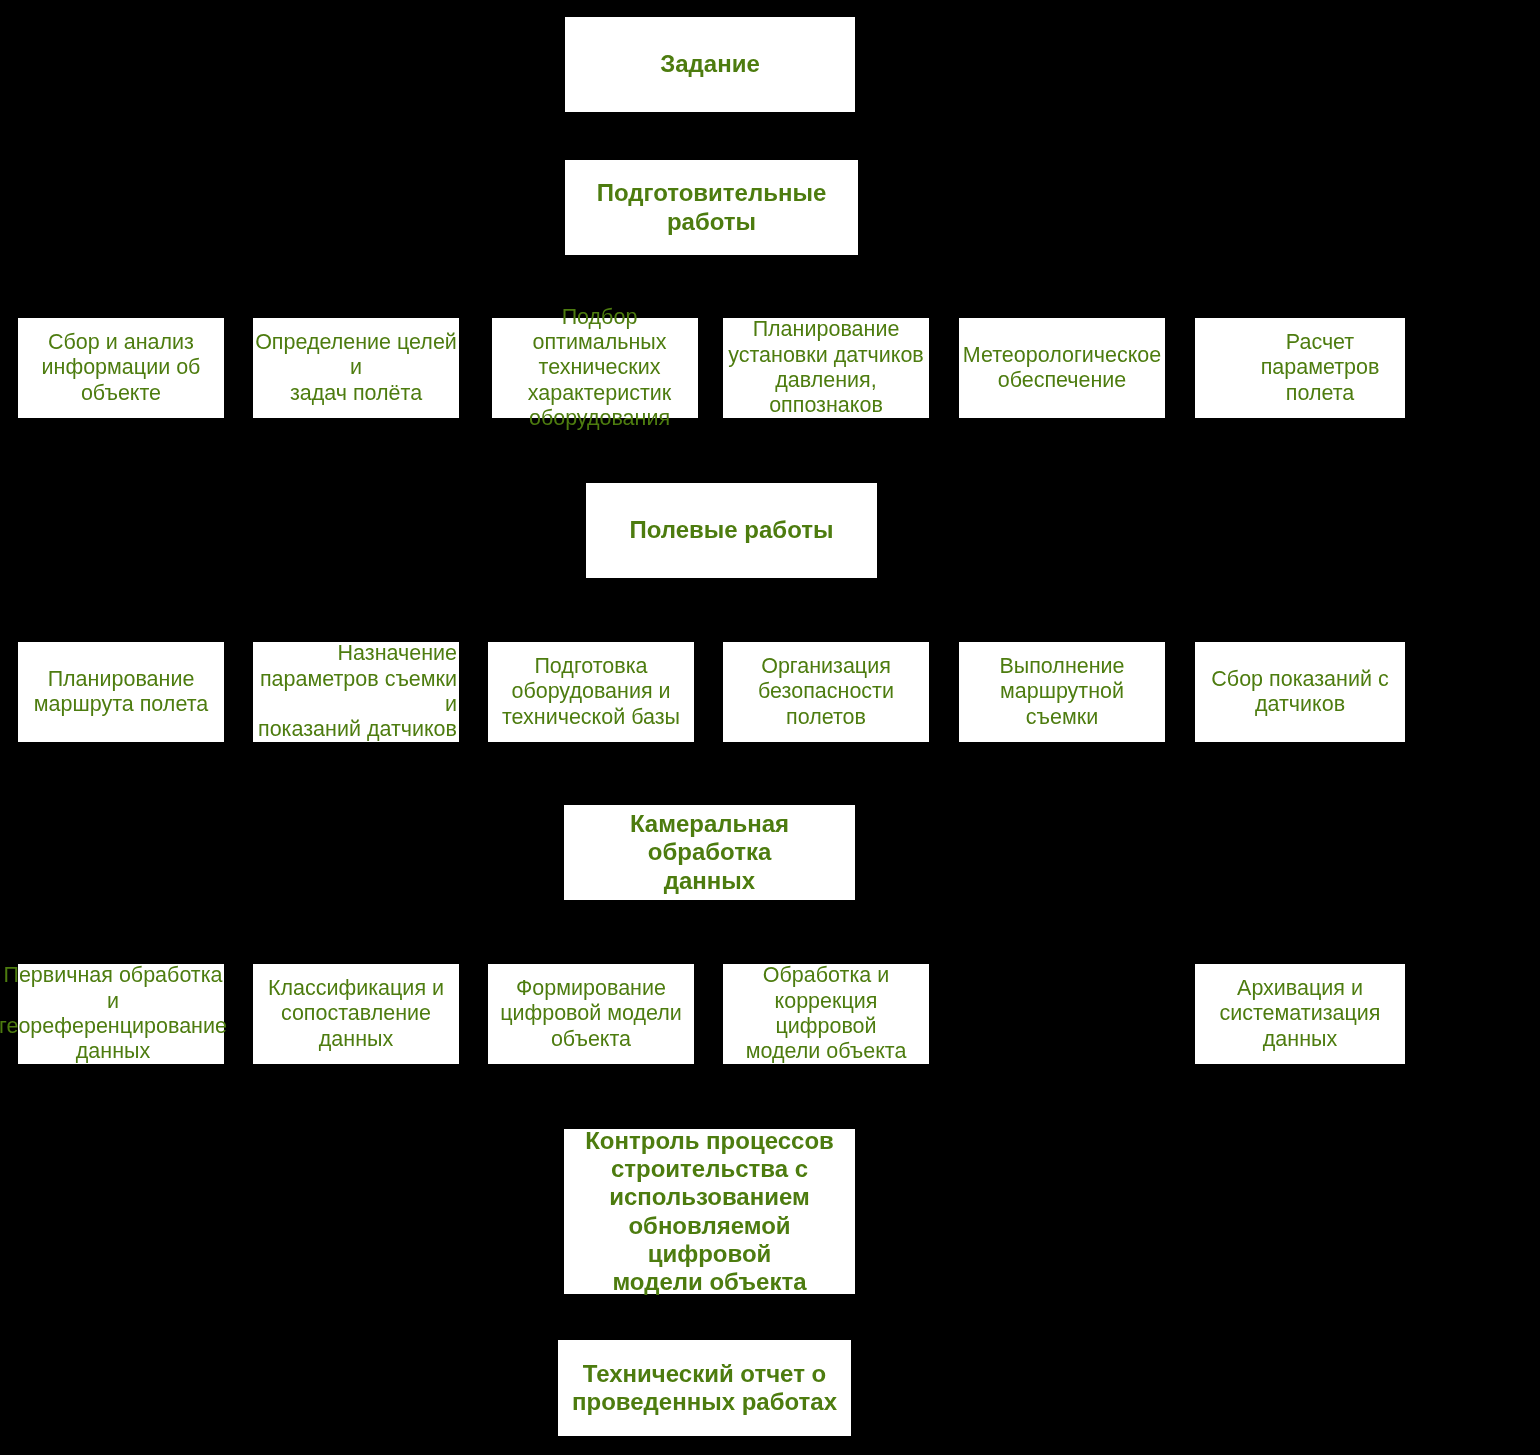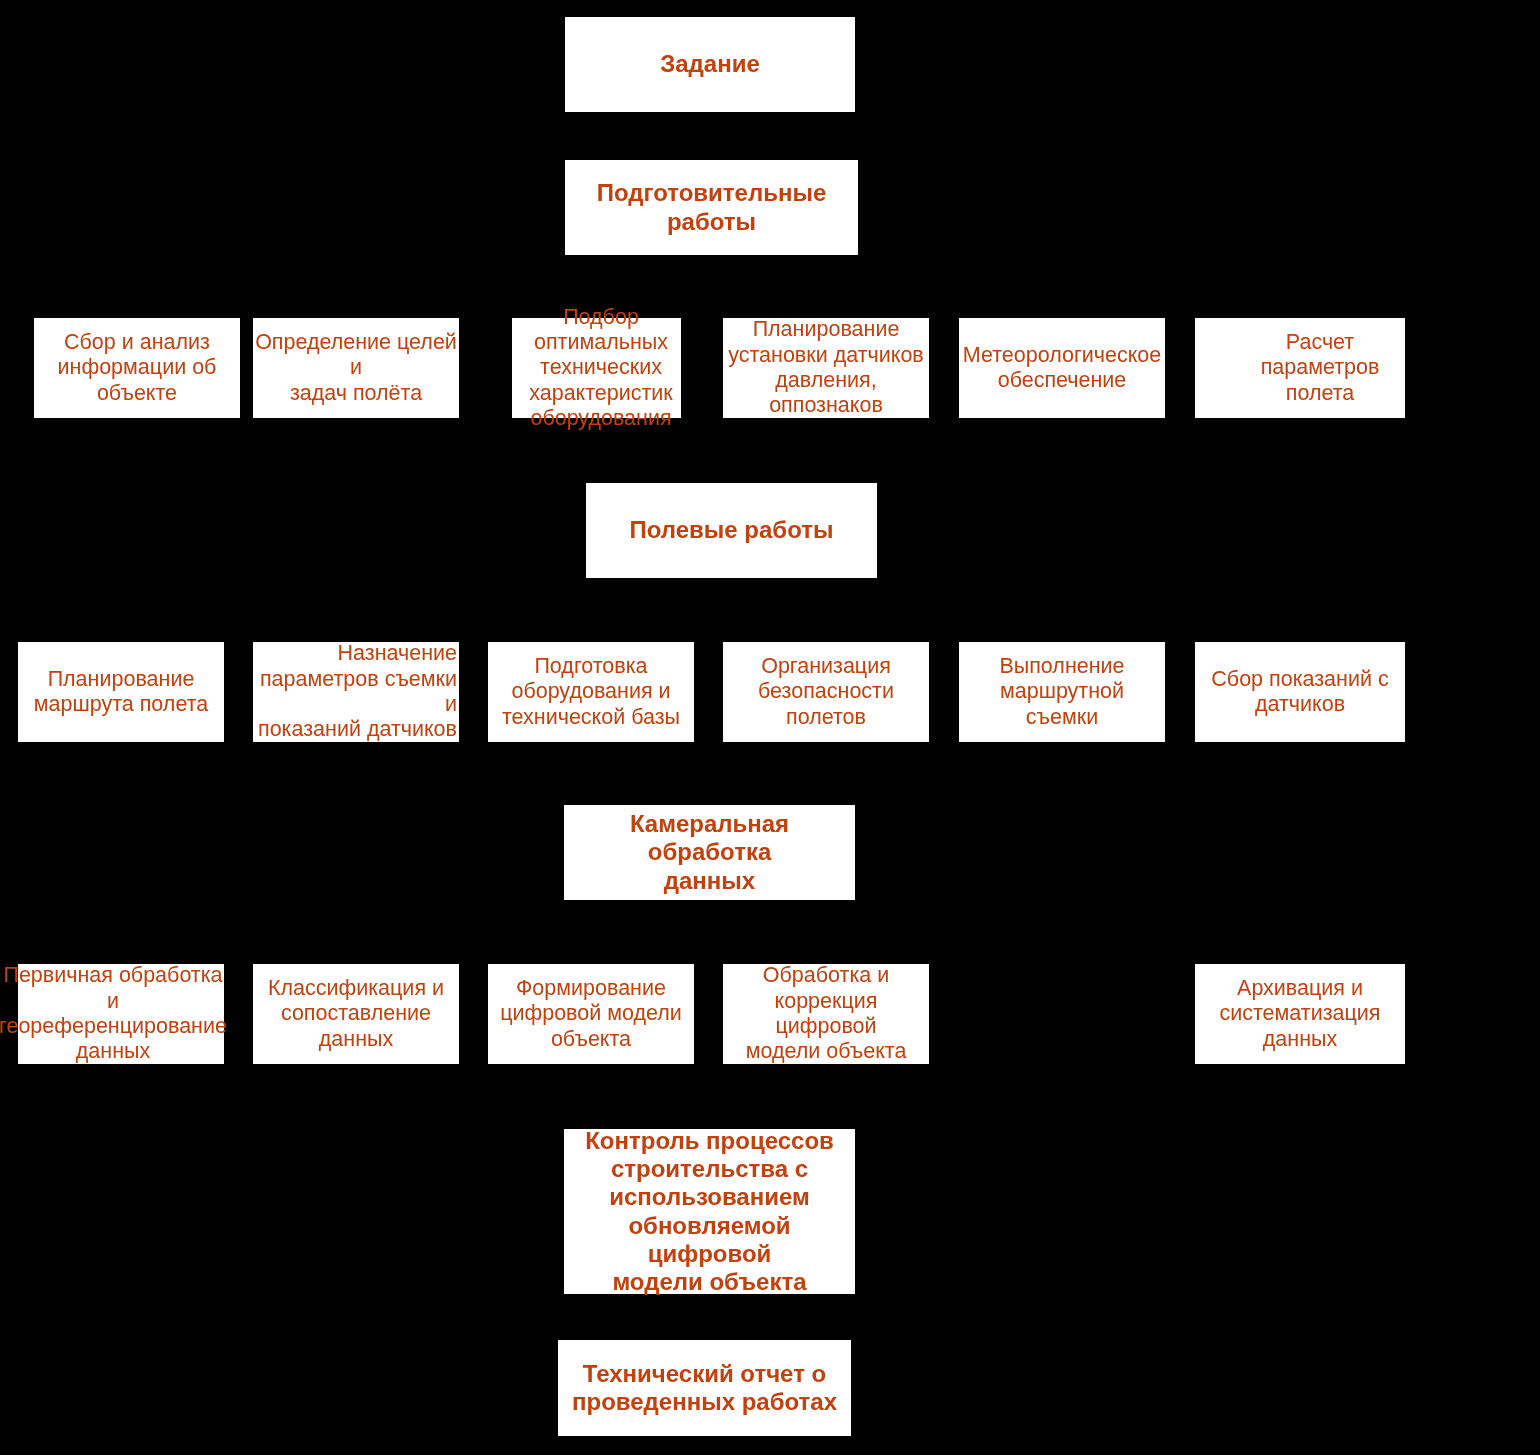--- a/index.html
+++ b/index.html
@@ -16,21 +16,21 @@
   }
   #canvas {
     position: relative;
     width: 1540px;
     height: 1455px;
     background: #000000;
   }
   .node {
     position: absolute;
     background: #ffffff;
-    color: #c2410c;
+    color: #4d7c0f;
     box-sizing: border-box;
     display: flex;
     align-items: center;
     justify-content: center;
     text-align: center;
     line-height: 1.18;
     overflow: visible;
   }
   .node .label {
     display: block;
@@ -61,30 +61,30 @@
 <div id="canvas">
 
   <div class="node stage" style="left:565px; top:17px; width:290px; height:95px;">
     <span class="label">Задание</span>
   </div>
 
   <div class="node stage" style="left:565px; top:160px; width:293px; height:95px;">
     <span class="label">Подготовительные работы</span>
   </div>
 
-  <div class="node task" style="left:18px; top:318px; width:206px; height:100px;margin-left:16px;">
+  <div class="node task" style="left:18px; top:318px; width:206px; height:100px;">
     <span class="label">Сбор и анализ
 информации об
 объекте</span>
   </div>
   <div class="node task" style="left:253px; top:318px; width:206px; height:100px;">
     <span class="label">Определение целей и
 задач полёта</span>
   </div>
-  <div class="node task" style="left:512px; top:318px; width:169px; height:100px;padding-left:9px;">
+  <div class="node task" style="left:492px; top:318px; width:206px; height:100px;padding-left:9px;">
     <span class="label">Подбор оптимальных
 технических
 характеристик
 оборудования</span>
   </div>
   <div class="node task" style="left:723px; top:318px; width:206px; height:100px;">
     <span class="label">Планирование
 установки датчиков
 давления, оппознаков</span>
   </div>

